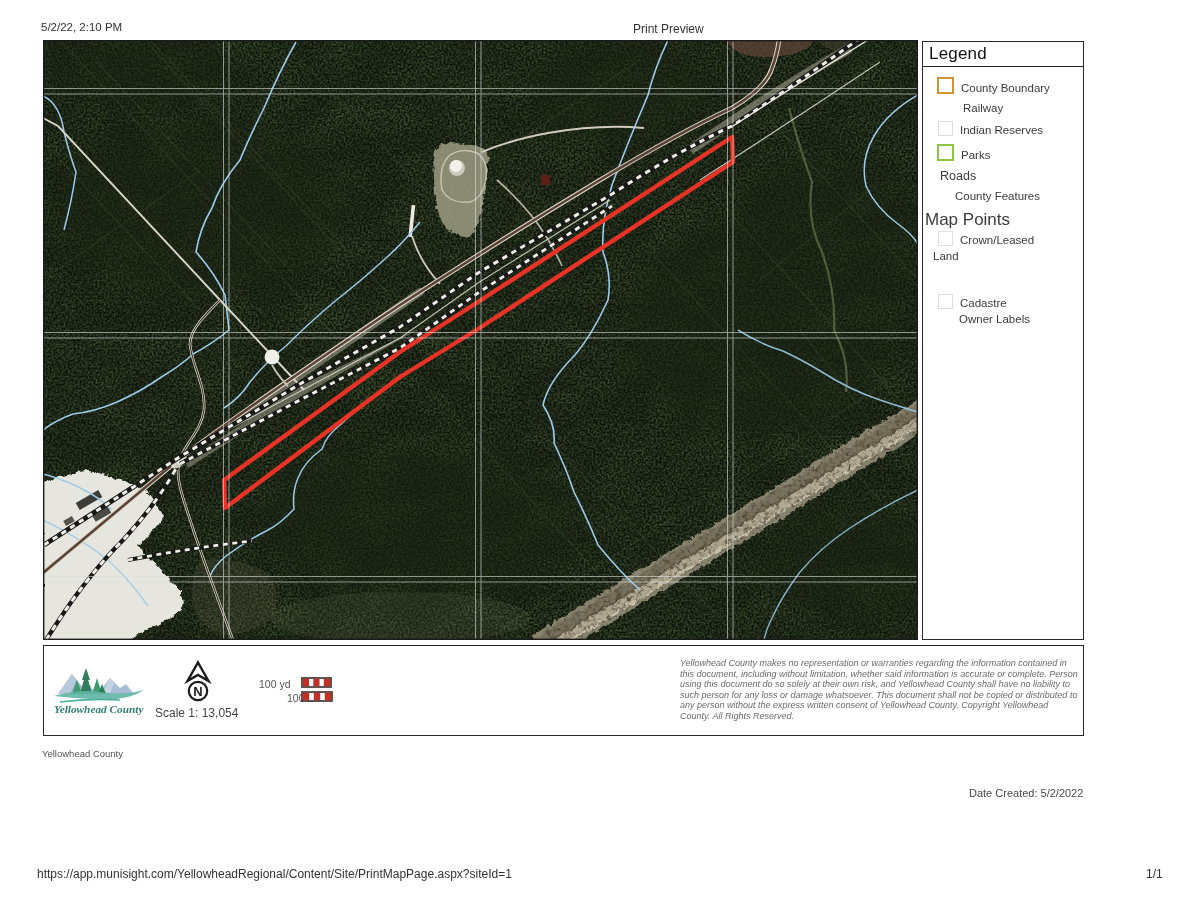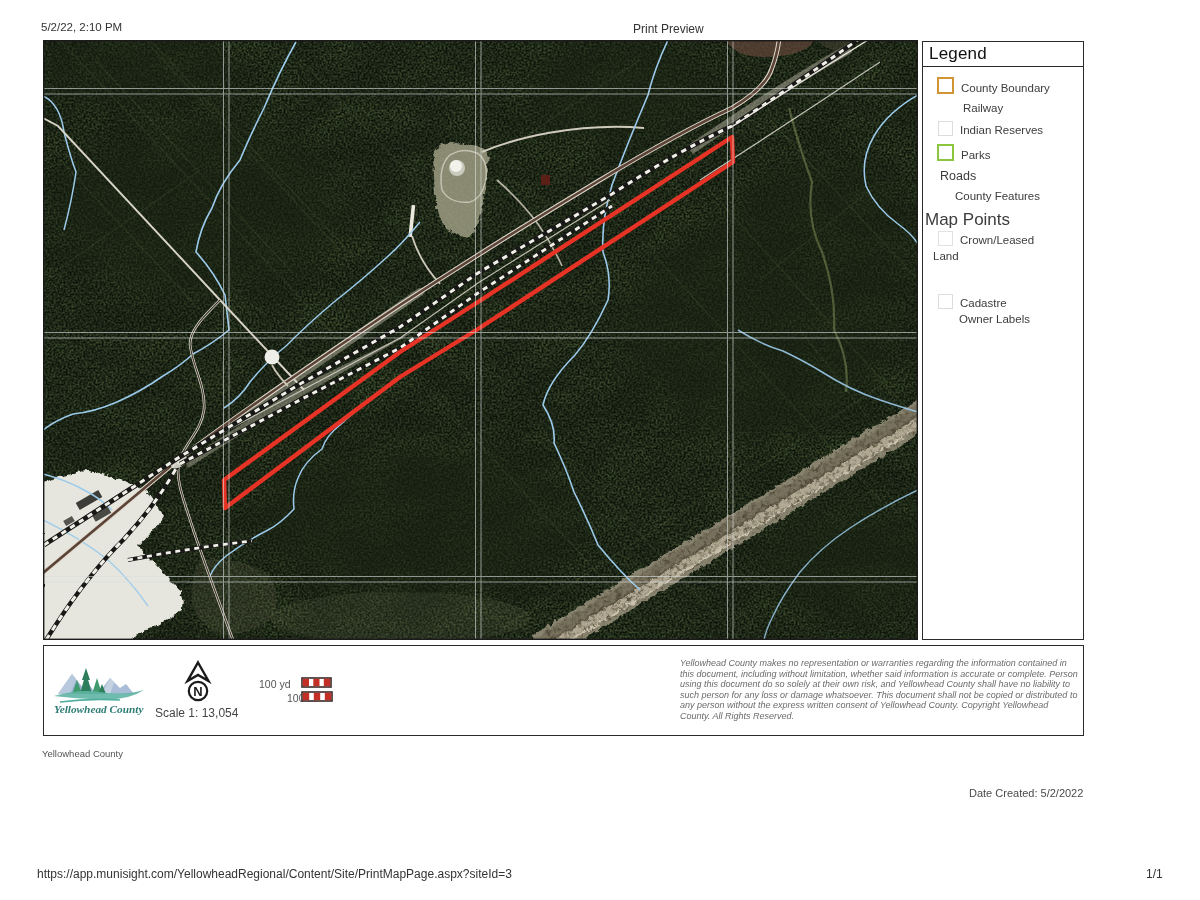--- a/index.html
+++ b/index.html
@@ -274,15 +274,15 @@
     <rect x="12.8" y="1.8" width="6.4" height="7.4" fill="#c32f25"></rect>
     <rect x="23.8" y="1.8" width="6.4" height="7.4" fill="#c32f25"></rect>
 </svg>
 
 <div class="disc">Yellowhead County makes no representation or warranties regarding the information contained in this document, including without limitation, whether said information is accurate or complete. Person using this document do so solely at their own risk, and Yellowhead County shall have no liability to such person for any loss or damage whatsoever. This document shall not be copied or distributed to any person without the express written consent of Yellowhead County. Copyright Yellowhead County. All Rights Reserved.</div>
 
 <div class="sm" style="left:42px;top:748px;">Yellowhead County</div>
 
 <div class="sm" style="left:969px;top:747px;font-size:11px;color:#4a4a4a;margin-top:40px;">Date Created: 5/2/2022</div>
 
-<div class="sm" style="left:37px;top:867px;font-size:12px;color:#333;">https://app.munisight.com/YellowheadRegional/Content/Site/PrintMapPage.aspx?siteId=3</div>
+<div class="sm" style="left:37px;top:867px;font-size:12px;color:#333;">https://app.munisight.com/YellowheadRegional/Content/Site/PrintMapPage.aspx?siteId=1</div>
 
 <div class="sm" style="left:1146px;top:867px;font-size:12px;color:#333;">1/1</div>
 
 </body></html>

